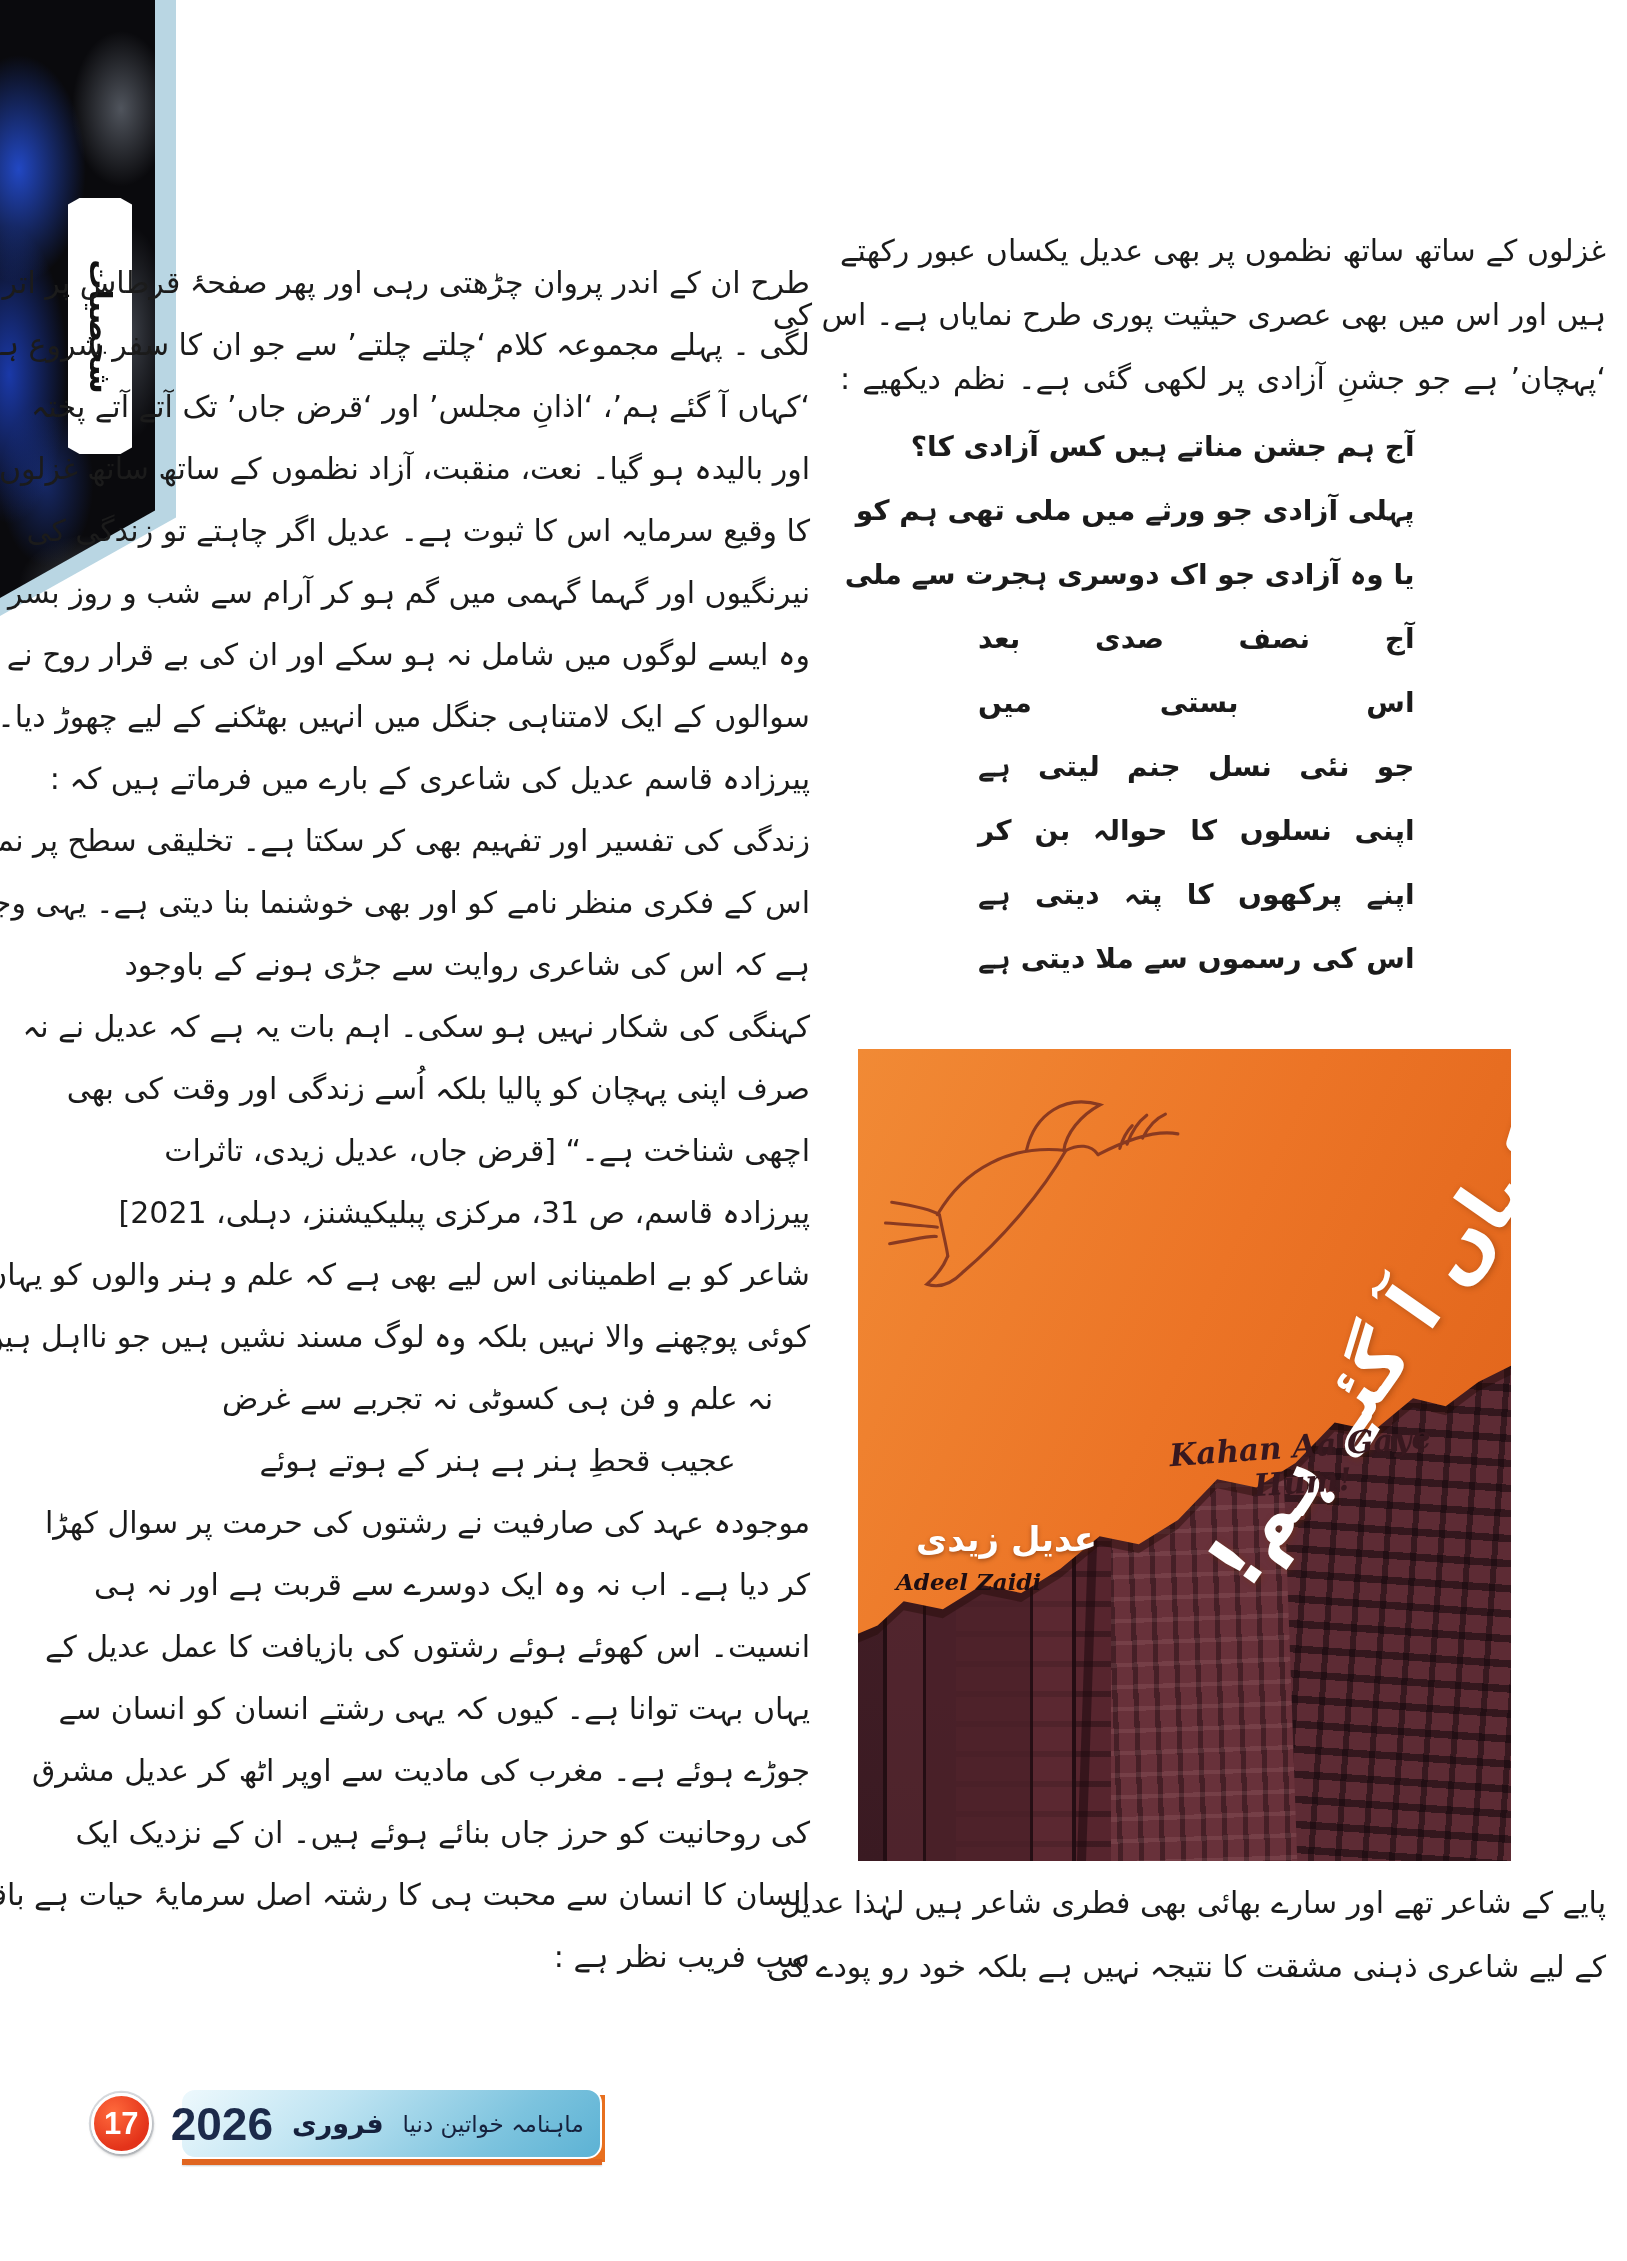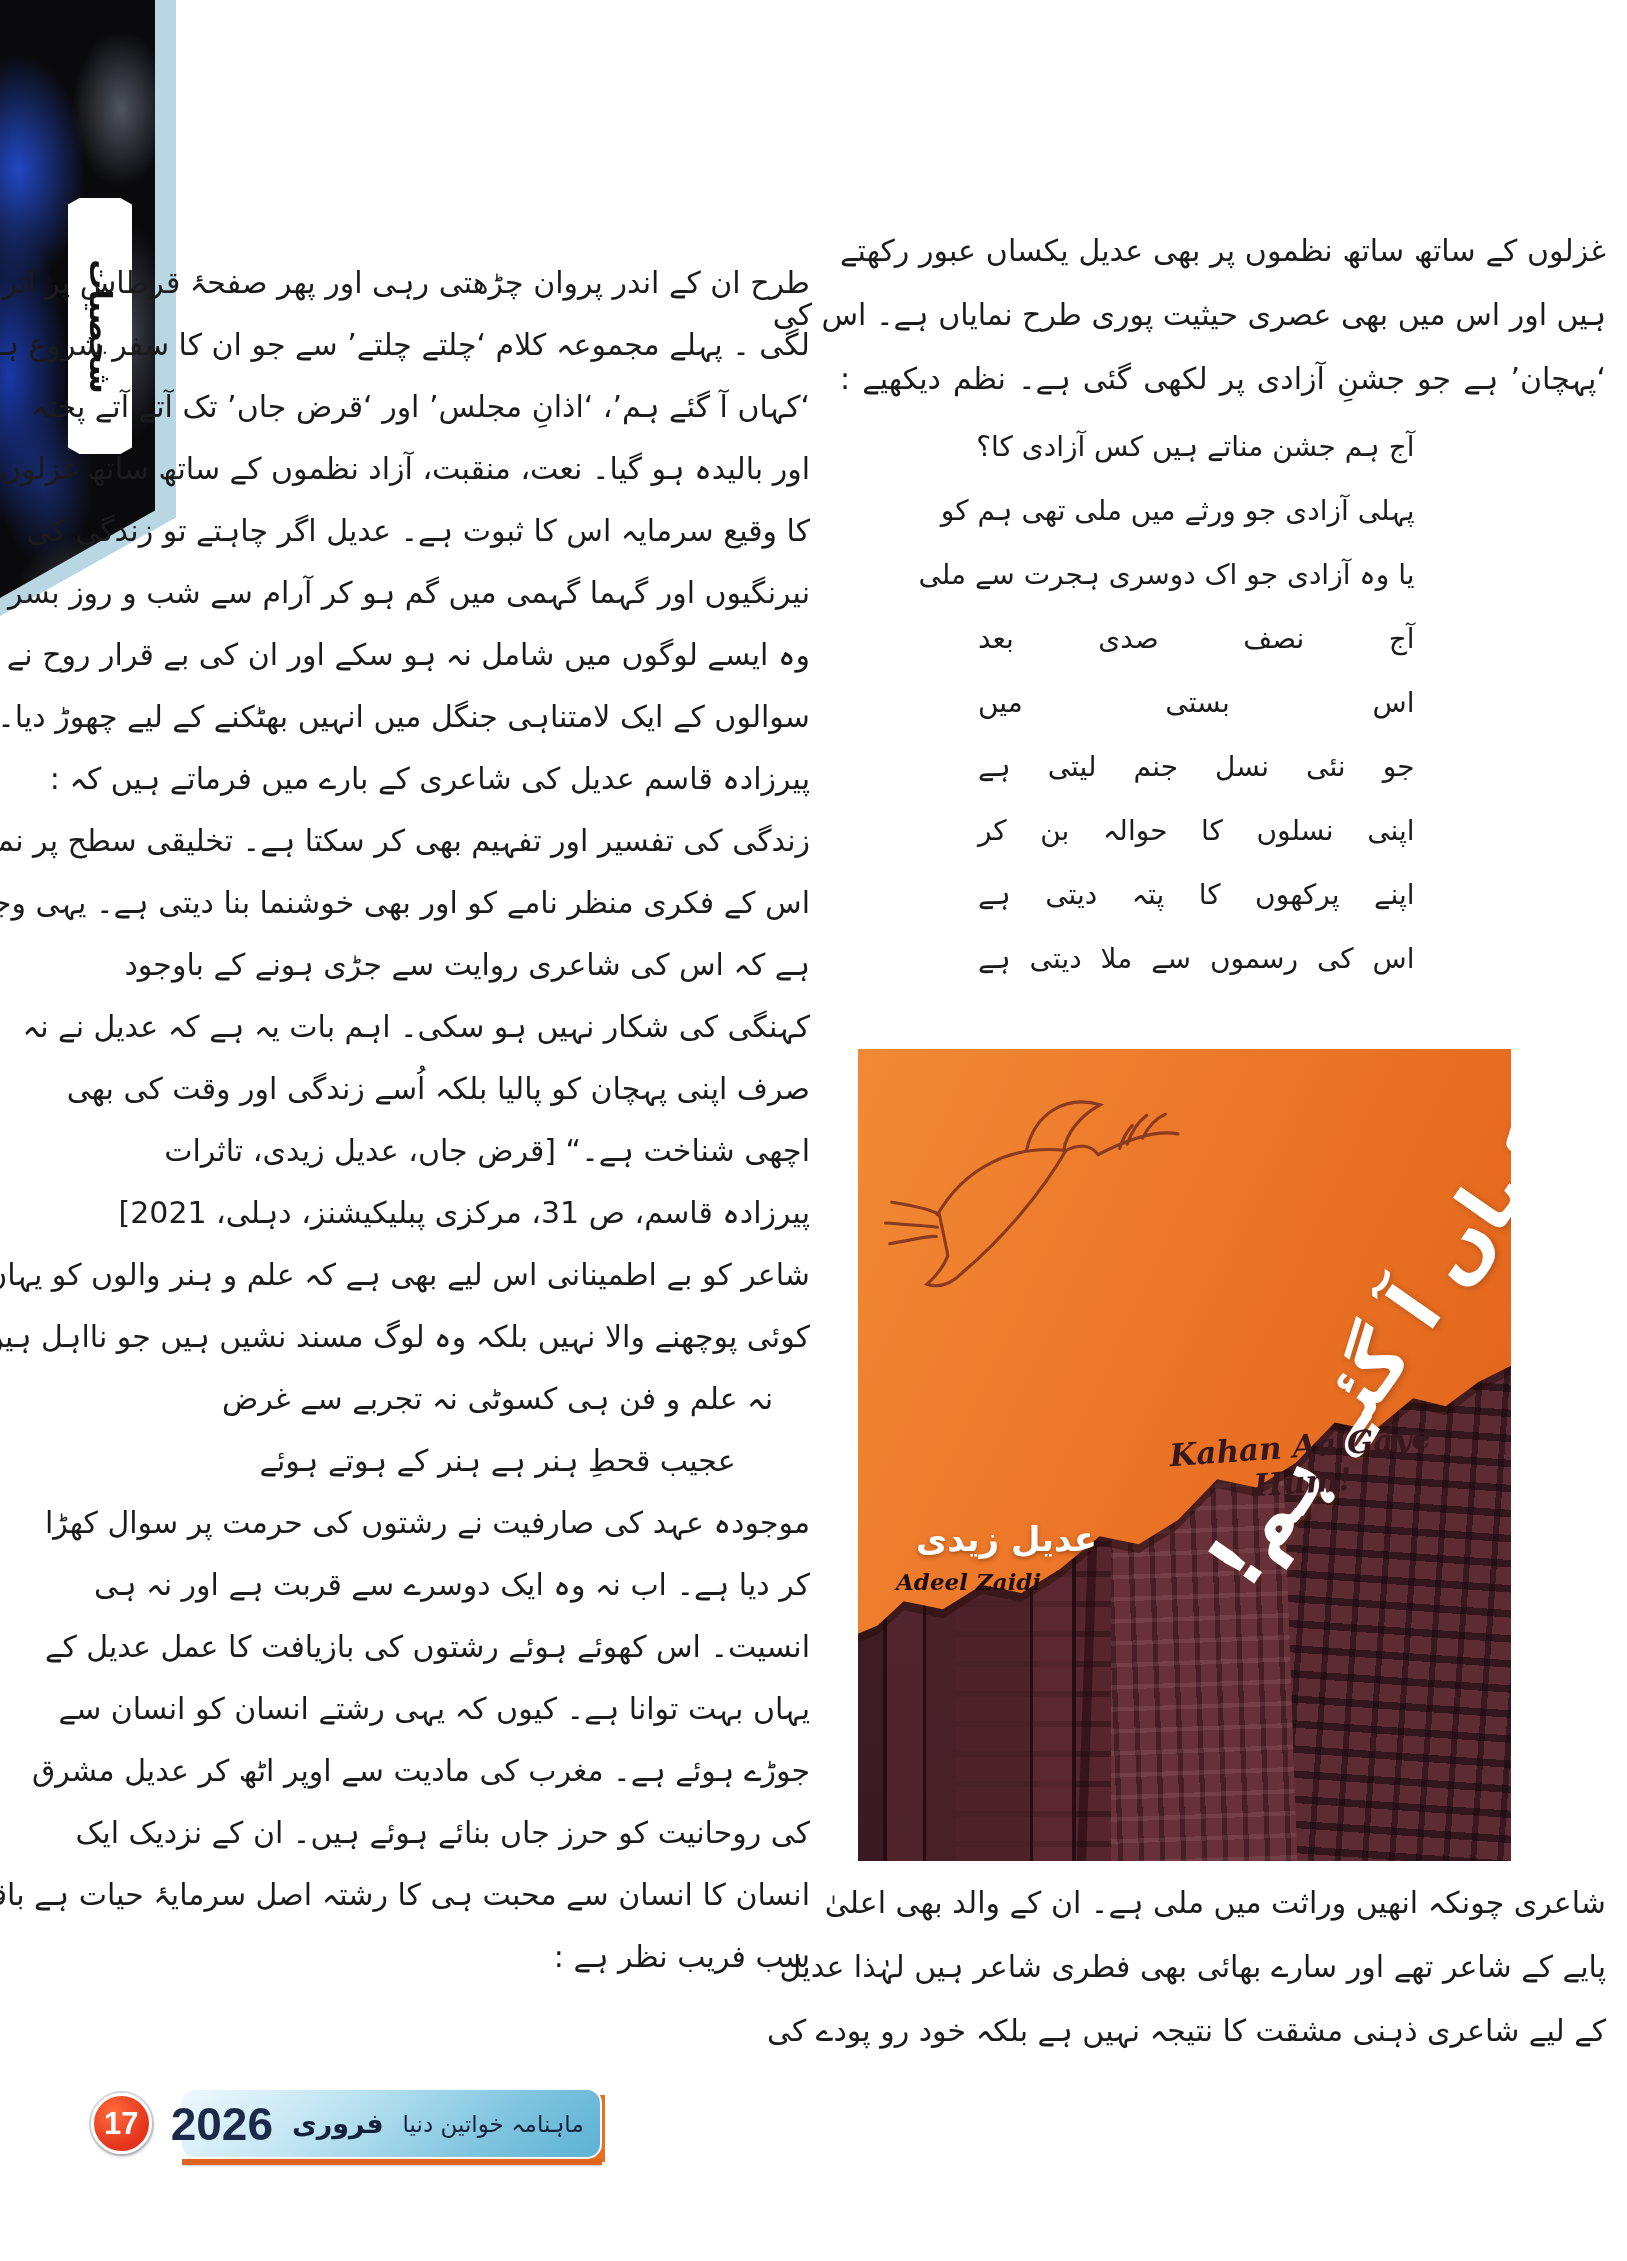--- a/index.html
+++ b/index.html
@@ -25,21 +25,21 @@
   .section-tab span{display:block;transform:rotate(90deg);white-space:nowrap;
                     font-size:30px;font-weight:bold;color:#111;letter-spacing:0.7px;}
 
   
   .col{position:absolute;direction:rtl;}
   #col-right{left:840px;top:219px;width:766px;}
   #col-left{left:185px;top:252px;width:625px;}
   .ln{font-size:30px;line-height:62px;height:62px;white-space:nowrap;
       text-align:justify;text-align-last:justify;text-justify:inter-word;overflow:visible;}
   #col-right .ln{line-height:64px;height:64px;}
-  .poem{width:57%;margin:4.4px 25% 0 18%;}
+  .poem{width:57%;margin:4.4px 25% 0 18%;font-weight:bold;}
   .poem .ln{line-height:64px;height:64px;font-size:28px;}
   .ln.center{text-align:center;text-align-last:center;}
   .ln.end{text-align:right;text-align-last:right;}
   #rc-para2{position:absolute;left:0;top:1652px;width:766px;}
 
   
   #cover{position:absolute;left:858px;top:1049px;width:653px;height:812px;overflow:hidden;
          background:linear-gradient(#4e232c,#3a1a22);}
   .city-tower-right{position:absolute;right:-25px;top:126px;width:259px;height:710px;transform:rotate(4deg);
          background:repeating-linear-gradient(0deg, rgba(18,7,11,.55) 0 7.4px, transparent 7.4px 25px),
@@ -114,21 +114,20 @@
       <div class="ln">پہلی آزادی جو ورثے میں ملی تھی ہم کو</div>
       <div class="ln">یا وہ آزادی جو اک دوسری ہجرت سے ملی</div>
       <div class="ln">آج نصف صدی بعد</div>
       <div class="ln">اس بستی میں</div>
       <div class="ln">جو نئی نسل جنم لیتی ہے</div>
       <div class="ln">اپنی نسلوں کا حوالہ بن کر</div>
       <div class="ln">اپنے پرکھوں کا پتہ دیتی ہے</div>
       <div class="ln">اس کی رسموں سے ملا دیتی ہے</div>
     </div>
     <div id="rc-para2">
-      <div class="ln">شاعری چونکہ انھیں وراثت میں ملی ہے۔ ان کے والد بھی اعلیٰ</div>
       <div class="ln">پایے کے شاعر تھے اور سارے بھائی بھی فطری شاعر ہیں لہٰذا عدیل</div>
       <div class="ln">کے لیے شاعری ذہنی مشقت کا نتیجہ نہیں ہے بلکہ خود رو پودے کی</div>
     </div>
   </div>
 
   <div id="cover">
     <div class="city-tower-right"></div>
     <div class="city-tower-mid"></div>
     <div class="city-tower-far"></div>
     <div class="city-wall"></div>

